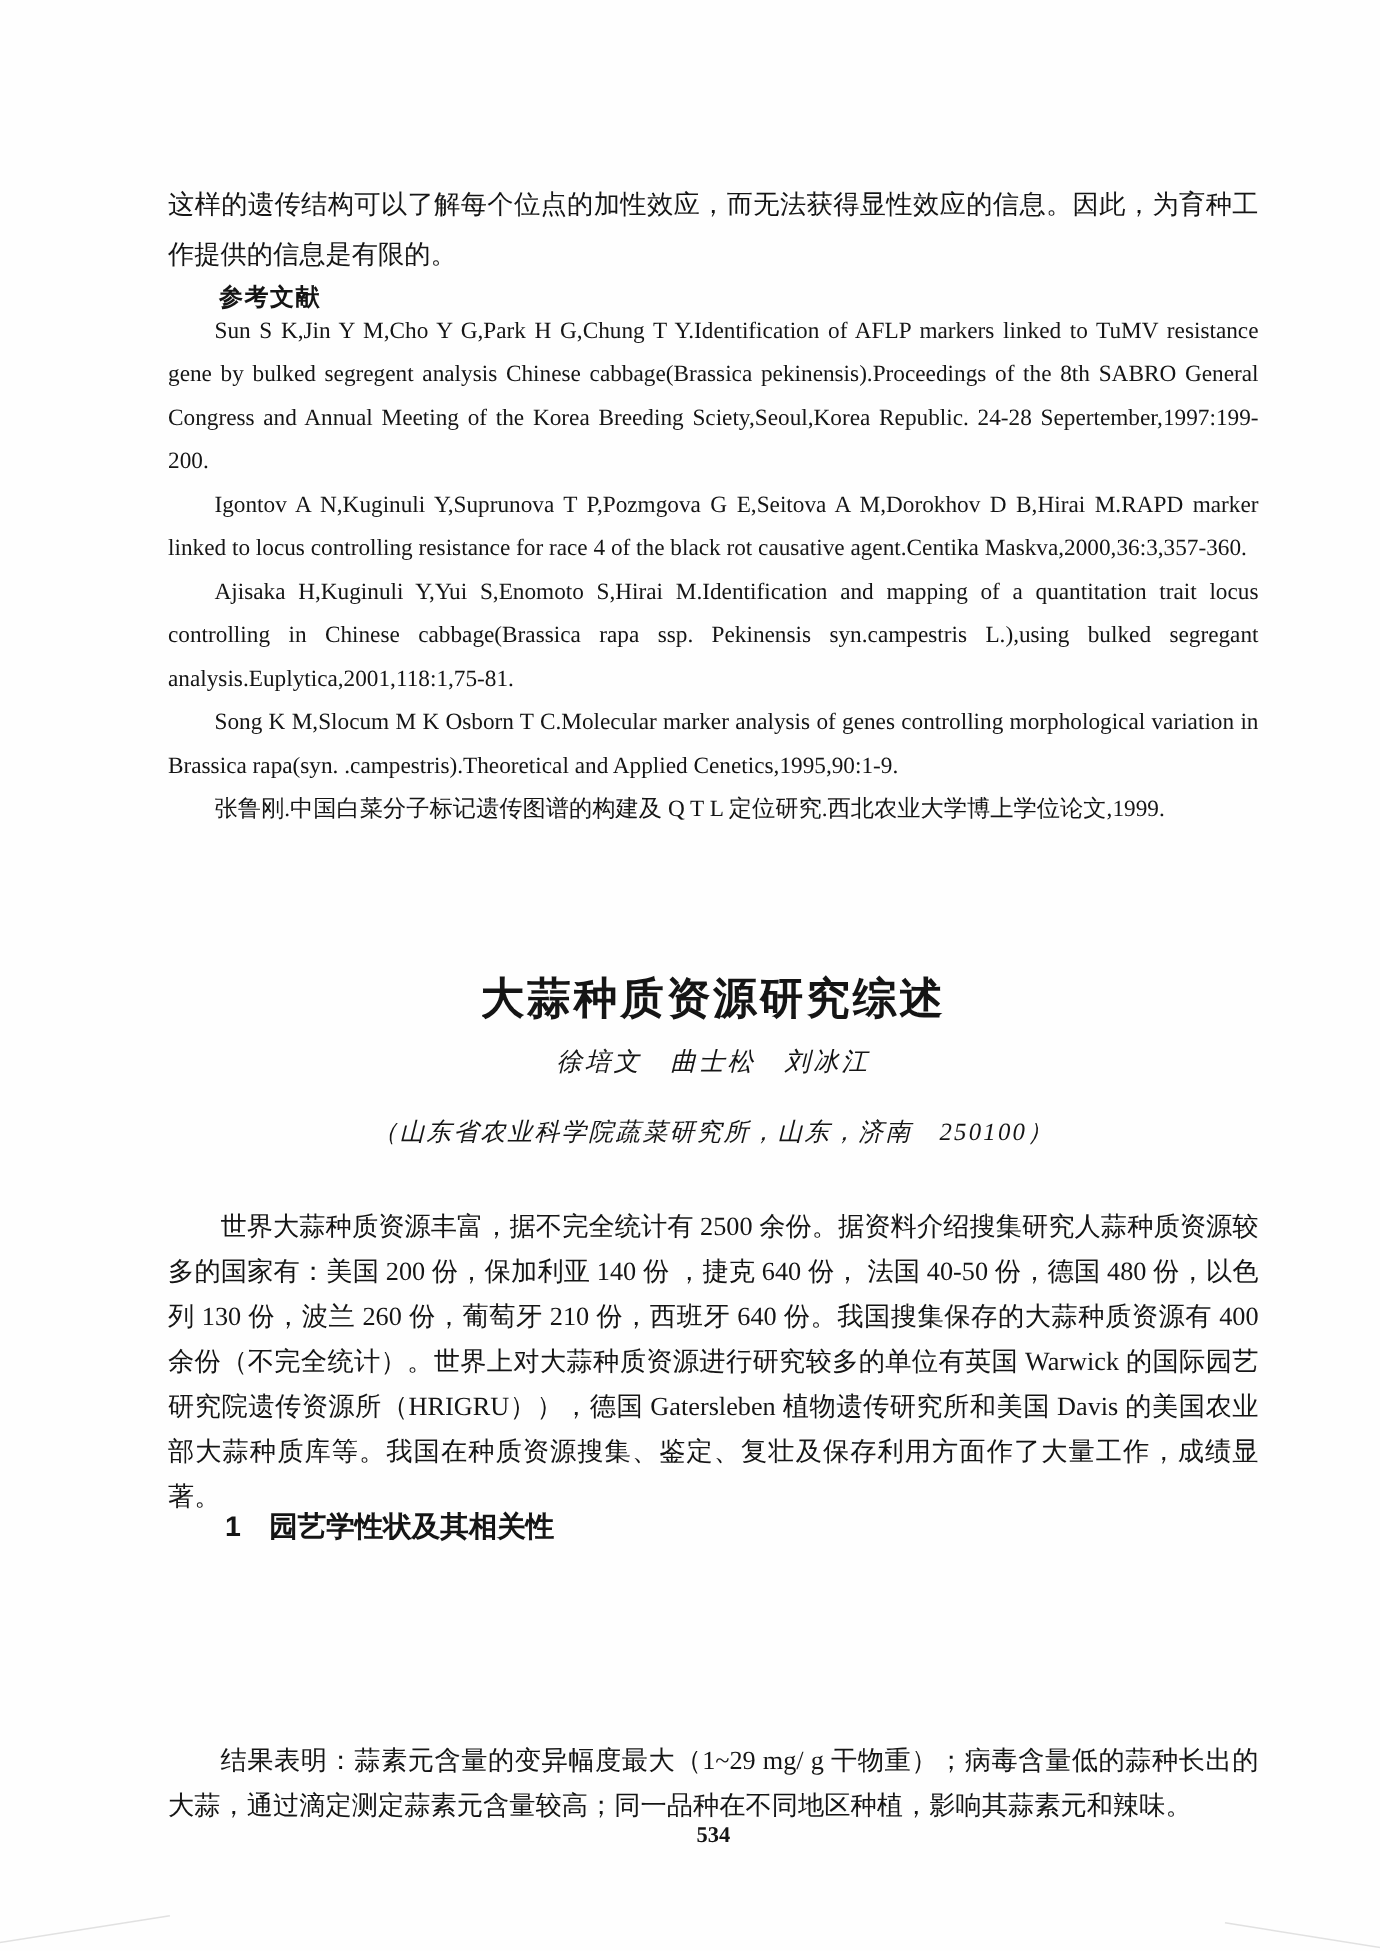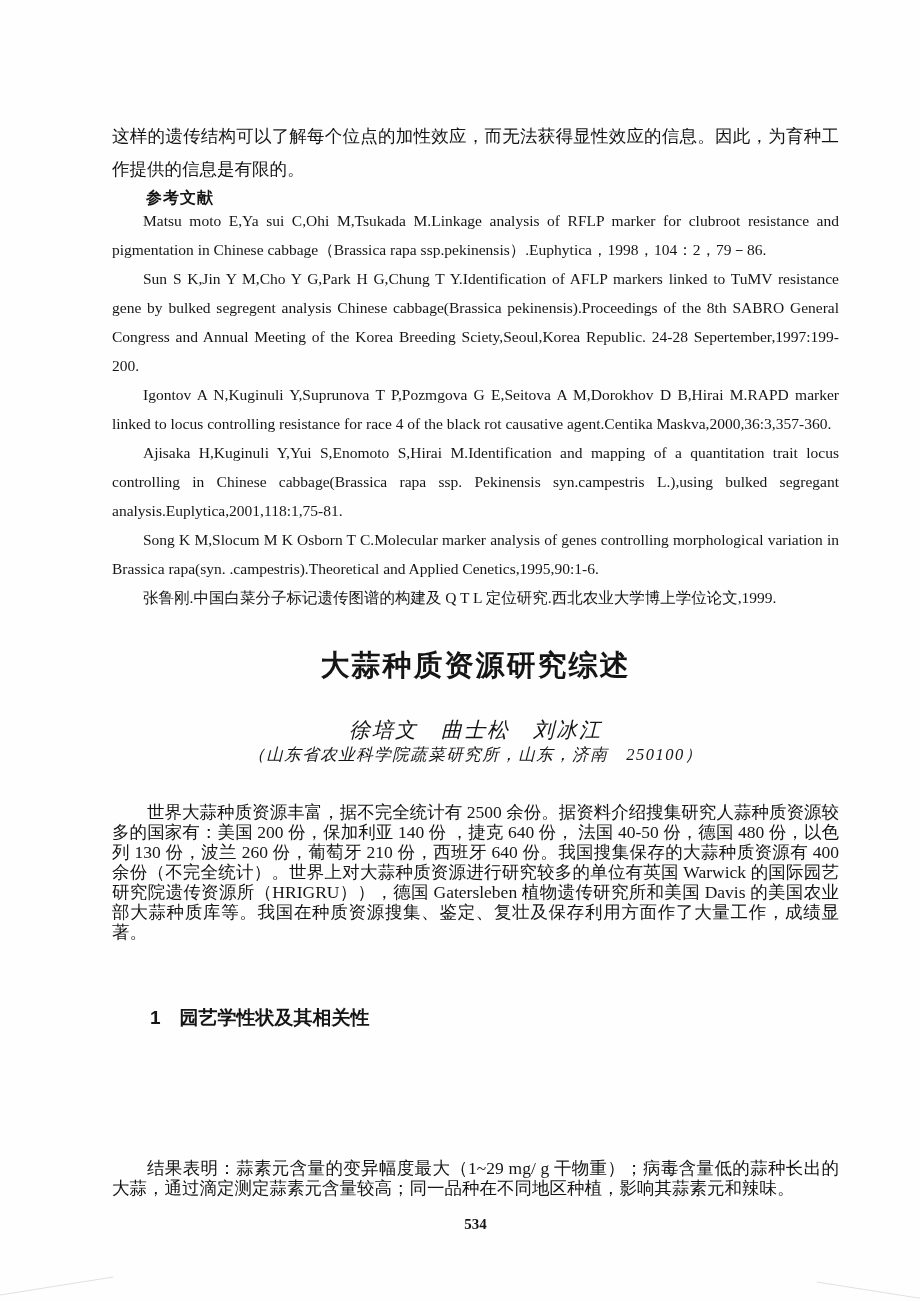--- a/index.html
+++ b/index.html
@@ -44,38 +44,38 @@
 
   .article-title {
     top: 646px;
     text-align: center;
     font-size: 29px;
     font-weight: bold;
     letter-spacing: 2px;
   }
 
   .authors {
-    top: 716px;
+    top: 696px;
     text-align: center;
-    font-size: 21px;
+    font-size: 17px;
     font-style: italic;
     letter-spacing: 2px;
   }
 
   .affiliation {
     top: 744px;
     text-align: center;
     font-size: 16.5px;
     font-style: italic;
     letter-spacing: 1.5px;
   }
 
   .body-para {
     font-size: 17.5px;
-    line-height: 20px;
+    line-height: 30px;
     text-align: justify;
   }
   .body-para.indent { text-indent: 2em; }
 
   .p1 { top: 784px; }
 
   .sec-heading {
     top: 1005px;
     padding-left: 2em;
     font-size: 19px;
@@ -117,25 +117,24 @@
 </head>
 <body>
 
 <div class="page">
 
   <p class="abs col intro-para">这样的遗传结构可以了解每个位点的加性效应，而无法获得显性效应的信息。因此，为育种工作提供的信息是有限的。</p>
 
   <div class="abs ref-heading">参考文献</div>
 
   <div class="abs col refs">
-    <p>Matsu moto E,Ya sui C,Ohi M,Tsukada M.Linkage analysis of RFLP marker for clubroot resistance and pigmentation in Chinese cabbage（Brassica rapa ssp.pekinensis）.Euphytica，1998，104：2，79－86.</p>
     <p>Sun S K,Jin Y M,Cho Y G,Park H G,Chung T Y.Identification of AFLP markers linked to TuMV resistance gene by bulked segregent analysis Chinese cabbage(Brassica pekinensis).Proceedings of the 8th SABRO General Congress and Annual Meeting of the Korea Breeding Sciety,Seoul,Korea Republic. 24-28 Sepertember,1997:199-200.</p>
     <p>Igontov A N,Kuginuli Y,Suprunova T P,Pozmgova G E,Seitova A M,Dorokhov D B,Hirai M.RAPD marker linked to locus controlling resistance for race 4 of the black rot causative agent.Centika Maskva,2000,36:3,357-360.</p>
     <p>Ajisaka H,Kuginuli Y,Yui S,Enomoto S,Hirai M.Identification and mapping of a quantitation trait locus controlling in Chinese cabbage(Brassica rapa ssp. Pekinensis syn.campestris L.),using bulked segregant analysis.Euplytica,2001,118:1,75-81.</p>
-    <p>Song K M,Slocum M K Osborn T C.Molecular marker analysis of genes controlling morphological variation in Brassica rapa(syn. .campestris).Theoretical and Applied Cenetics,1995,90:1-6.</p>
+    <p>Song K M,Slocum M K Osborn T C.Molecular marker analysis of genes controlling morphological variation in Brassica rapa(syn. .campestris).Theoretical and Applied Cenetics,1995,90:1-9.</p>
     <p>张鲁刚.中国白菜分子标记遗传图谱的构建及 Q T L 定位研究.西北农业大学博上学位论文,1999.</p>
   </div>
 
   <h1 class="abs col article-title" style="margin:0;">大蒜种质资源研究综述</h1>
 
   <div class="abs col authors">徐培文　曲士松　刘冰江</div>
 
   <div class="abs col affiliation">（山东省农业科学院蔬菜研究所，山东，济南　250100）</div>
 
   <p class="abs col body-para indent p1">世界大蒜种质资源丰富，据不完全统计有 2500 余份。据资料介绍搜集研究人蒜种质资源较多的国家有：美国 200 份，保加利亚 140 份 ，捷克 640 份， 法国 40-50 份，德国 480 份，以色列 130 份，波兰 260 份，葡萄牙 210 份，西班牙 640 份。我国搜集保存的大蒜种质资源有 400 余份（不完全统计）。世界上对大蒜种质资源进行研究较多的单位有英国 Warwick 的国际园艺研究院遗传资源所（HRIGRU）），德国 Gatersleben 植物遗传研究所和美国 Davis 的美国农业部大蒜种质库等。我国在种质资源搜集、鉴定、复壮及保存利用方面作了大量工作，成绩显著。</p>

